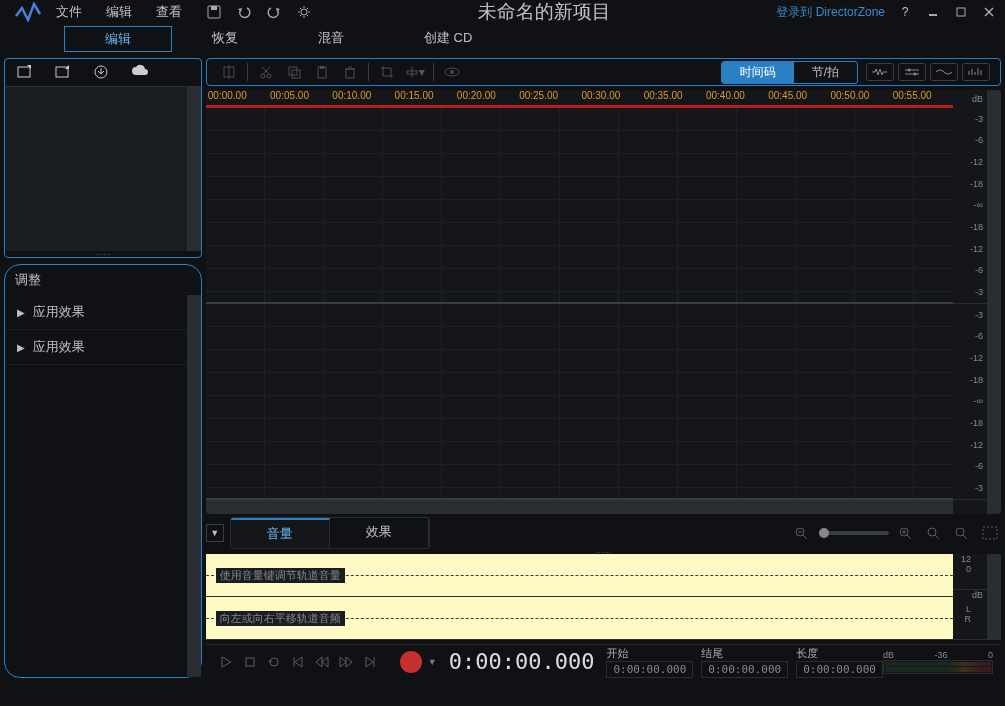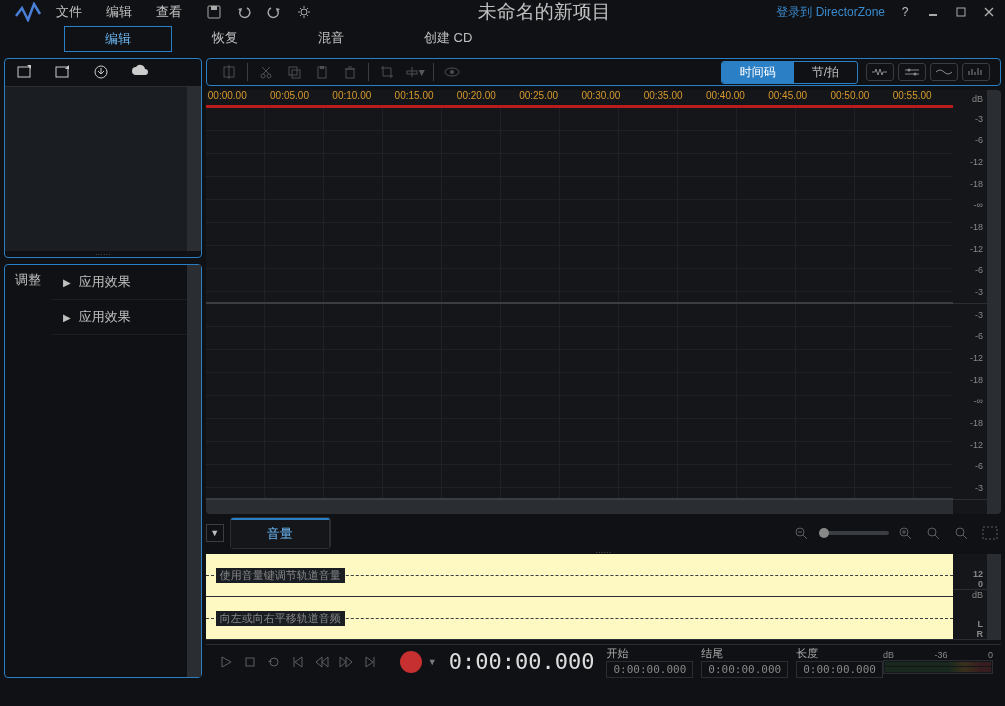--- a/index.html
+++ b/index.html
@@ -28,21 +28,21 @@
 
 .left-panel { width: 224px; display: flex; flex-direction: column; gap: 6px; padding: 4px; }
 .media-panel { border: 1px solid #2b7fc5; border-radius: 4px; height: 200px; display: flex; flex-direction: column; }
 .media-toolbar { height: 28px; display: flex; align-items: center; gap: 20px; padding: 0 12px; border-bottom: 1px solid #2a2d32; }
 .media-icon { width: 18px; height: 18px; cursor: pointer; }
 .media-body { flex: 1; display: flex; }
 .media-list { flex: 1; background: #1a1d22; }
 .media-scroll { width: 14px; background: #2a2d32; }
 .media-gripper { height: 6px; display: flex; align-items: center; justify-content: center; font-size: 8px; color: #555; }
 
-.adjust-panel { border: 1px solid #2b7fc5; border-radius: 4px; flex: 1; display: flex; flex-direction: row; }
+.adjust-panel { border: 1px solid #2b7fc5; border-radius: 16px; flex: 1; display: flex; flex-direction: column; }
 .adjust-header { padding: 6px 10px; font-size: 13px; }
 .adjust-body { flex: 1; display: flex; }
 .adjust-list { flex: 1; }
 .adjust-item { display: flex; align-items: center; padding: 8px 12px; cursor: pointer; border-bottom: 1px solid #1a1d22; font-size: 13px; }
 .adjust-arrow { margin-right: 8px; font-size: 10px; }
 .adjust-scroll { width: 14px; background: #2a2d32; }
 
 .right-panel { flex: 1; display: flex; flex-direction: column; padding: 4px 4px 4px 0; }
 
 .toolbar { height: 28px; border: 1px solid #2b7fc5; border-radius: 4px; display: flex; align-items: center; padding: 0 8px; margin-bottom: 4px; }
@@ -80,21 +80,21 @@
 .zoom-thumb { width: 10px; height: 10px; background: #888; border-radius: 50%; position: absolute; top: -3px; left: 0; }
 
 .gripper-h { height: 6px; text-align: center; font-size: 8px; color: #555;}
 
 .tracks { height: 86px; display: flex; border: 0px solid #2a2d32; }
 .tracks-main { flex: 1; display: flex; flex-direction: column; background: #fef9c3; }
 .track-row { flex: 1; border-bottom: 1px solid #2a2d32; position: relative; display: flex; align-items: center; padding-left: 10px; font-size: 11px; color: #888; }
 .track-row::before { content:''; position:absolute; left:0; right:0; top: 50%; border-top: 1px dashed #3a3d42; }
 .track-label { position: relative; z-index: 1; background: #1a1d22; padding: 0 4px; }
 .tracks-scale { width: 34px; background: #14161a; display: flex; flex-direction: column; font-size: 9px; color: #888; }
-.ts-row { flex: 1; display: flex; flex-direction: column; justify-content: flex-end; align-items: flex-end; padding-right: 4px; border-bottom: 1px solid #2a2d32; font-weight: bold;}
+.ts-row { flex: 1; display: flex; flex-direction: column; justify-content: flex-start; align-items: flex-end; padding-right: 16px; border-bottom: 1px solid #2a2d32;}
 .ts-unit { height: 14px; text-align: right; padding-right: 4px; }
 .tracks-vscroll { width: 14px; background: #2a2d32; }
 
 .transport { height: 34px; display: flex; align-items: center; padding: 0 8px; border-top: 1px solid #2a2d32; margin-top: 4px; }
 .tbtn { width: 24px; height: 20px; cursor: pointer; opacity: 0.5; display: flex; align-items: center; justify-content: center; }
 .rec-btn { width: 22px; height: 22px; background: #c73030; border-radius: 50%; margin: 0 6px; cursor: pointer; }
 .rec-drop { font-size: 9px; cursor: pointer; opacity: 0.6; }
 .pos-display { font-size: 22px; color: #ddd; margin: 0 12px; font-family: monospace; }
 .time-fields { display: flex; gap: 8px; }
 .time-field { display: flex; flex-direction: column; }
@@ -372,20 +372,21 @@
         </div>
         <div class="db-footer"></div>
       </div>
       <div class="v-scroll"></div>
     </div>
 
     <div class="track-tabs">
       <span class="track-drop">▼</span>
       <div class="track-tab-group">
         <span class="track-tab active">音量</span>
+        <span class="track-tab">效果</span>
       </div>
       <div class="zoom-ctrl">
         <span class="zoom-btn">
             <svg width="16" height="14">
               <circle cx="6" cy="6" r="4" stroke="#aaa" fill="none"></circle>
               <line x1="9" y1="9" x2="13" y2="13" stroke="#aaa"></line>
               <line x1="4" y1="6" x2="8" y2="6" stroke="#aaa"></line>
             </svg>
           </span>
         <div class="zoom-slider">

